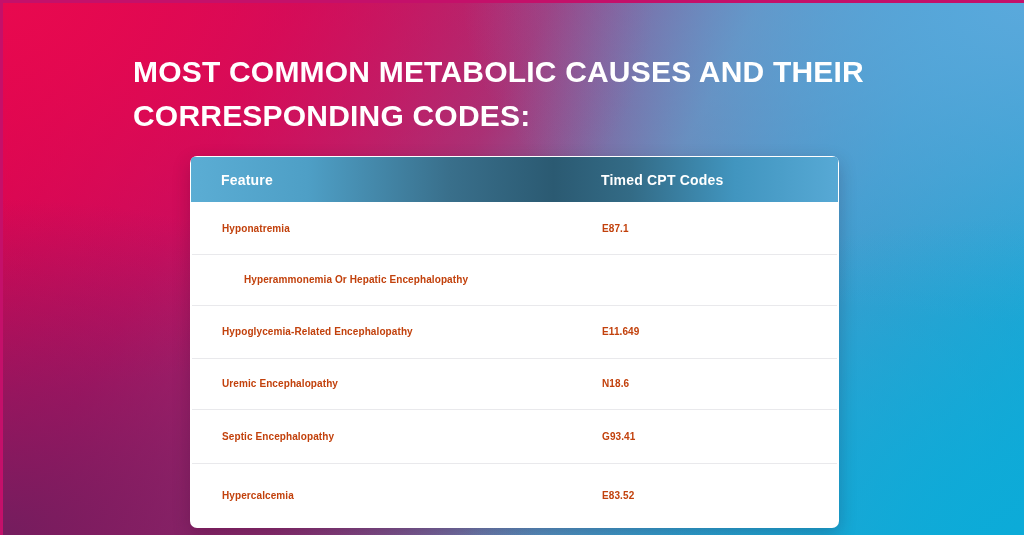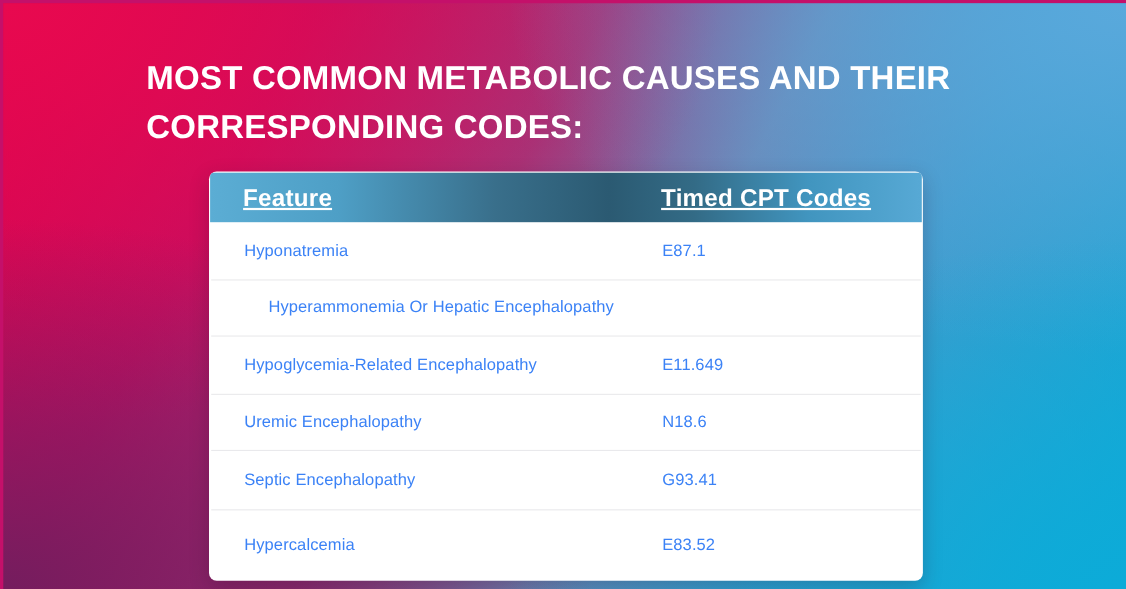--- a/index.html
+++ b/index.html
@@ -63,24 +63,23 @@
         #4e9fc6 18%,
         #396f8b 40%,
         #2b5a72 56%,
         #336b86 68%,
         #4195bf 84%,
         #57a9d5 100%);
   }
 
   .th {
     color:#ffffff;
-    font-size:22px;
+    font-size:14px;
     font-weight:bold;
     letter-spacing:0.2px;
-    text-decoration:underline;
   }
 
   .col-a { width:407px; padding-left:29px; }
   .col-b { flex:1; padding-left:0; }
 
   .trow {
     display:flex;
     align-items:center;
     min-height:50px;
     border-top:1px solid #e9e9ec;
@@ -88,23 +87,23 @@
   .trow:first-of-type { border-top:none; }
 
   .tbody .trow:nth-child(1) { height:47px; }
   .tbody .trow:nth-child(2) { height:50px;padding-left:22px; }
   .tbody .trow:nth-child(3) { height:52px; }
   .tbody .trow:nth-child(4) { height:50px; }
   .tbody .trow:nth-child(5) { height:53px; }
   .tbody .trow:nth-child(6) { height:64px; }
 
   .td {
-    color:#3b82f6;
-    font-size:15px;
-    font-weight:normal;
+    color:#c2410c;
+    font-size:10px;
+    font-weight:bold;
     letter-spacing:0.1px;
   }
 </style>
 </head>
 <body>
 
 <div class="bg"></div>
 
 <div class="title">
   <div>MOST COMMON METABOLIC CAUSES AND THEIR</div>

